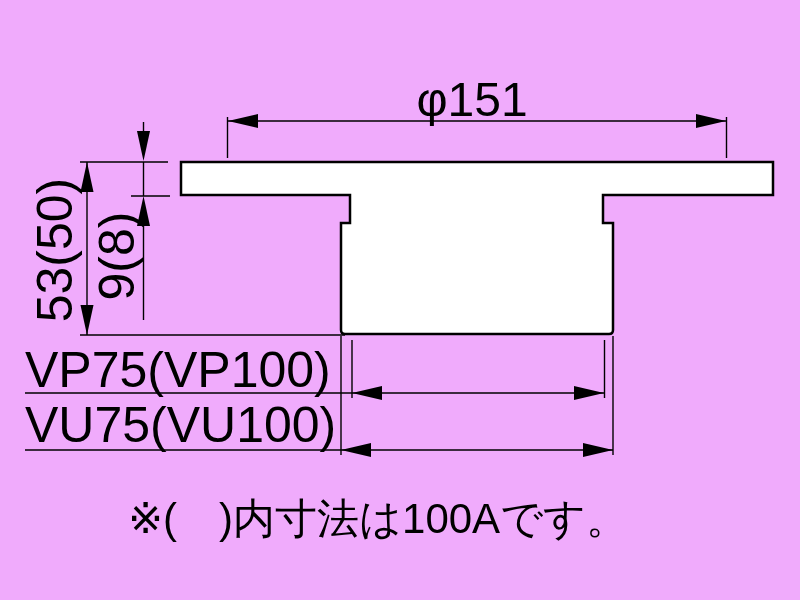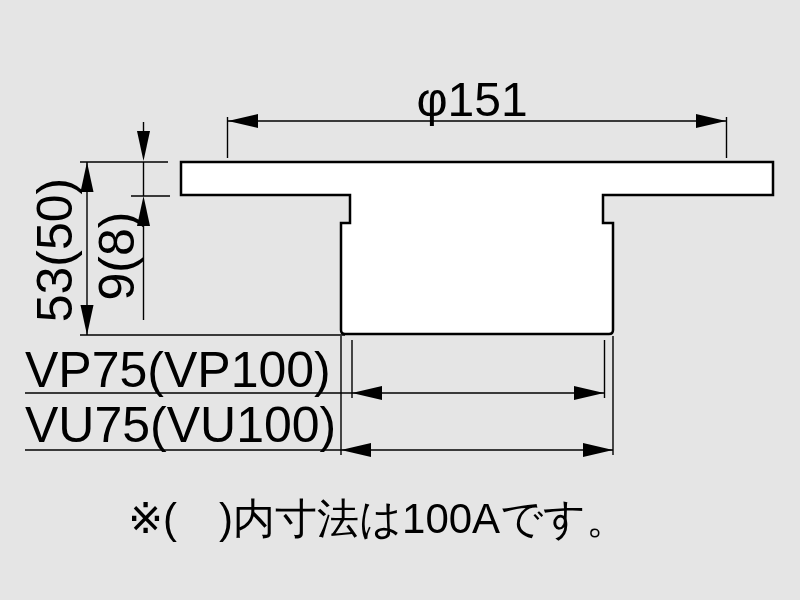--- a/index.html
+++ b/index.html
@@ -4,21 +4,21 @@
 <style>
   html, body {
     margin: 0;
     padding: 0;
     background: #ffffff;
   }
   .canvas {
     position: relative;
     width: 800px;
     height: 600px;
-    background: #e5e5e5;
+    background: #f0abfc;
     overflow: hidden;
   }
   svg { display: block; }
   .outline {
     fill: #ffffff;
     stroke: #000000;
     stroke-width: 2.5;
     stroke-linejoin: miter;
   }
   .dimline {

